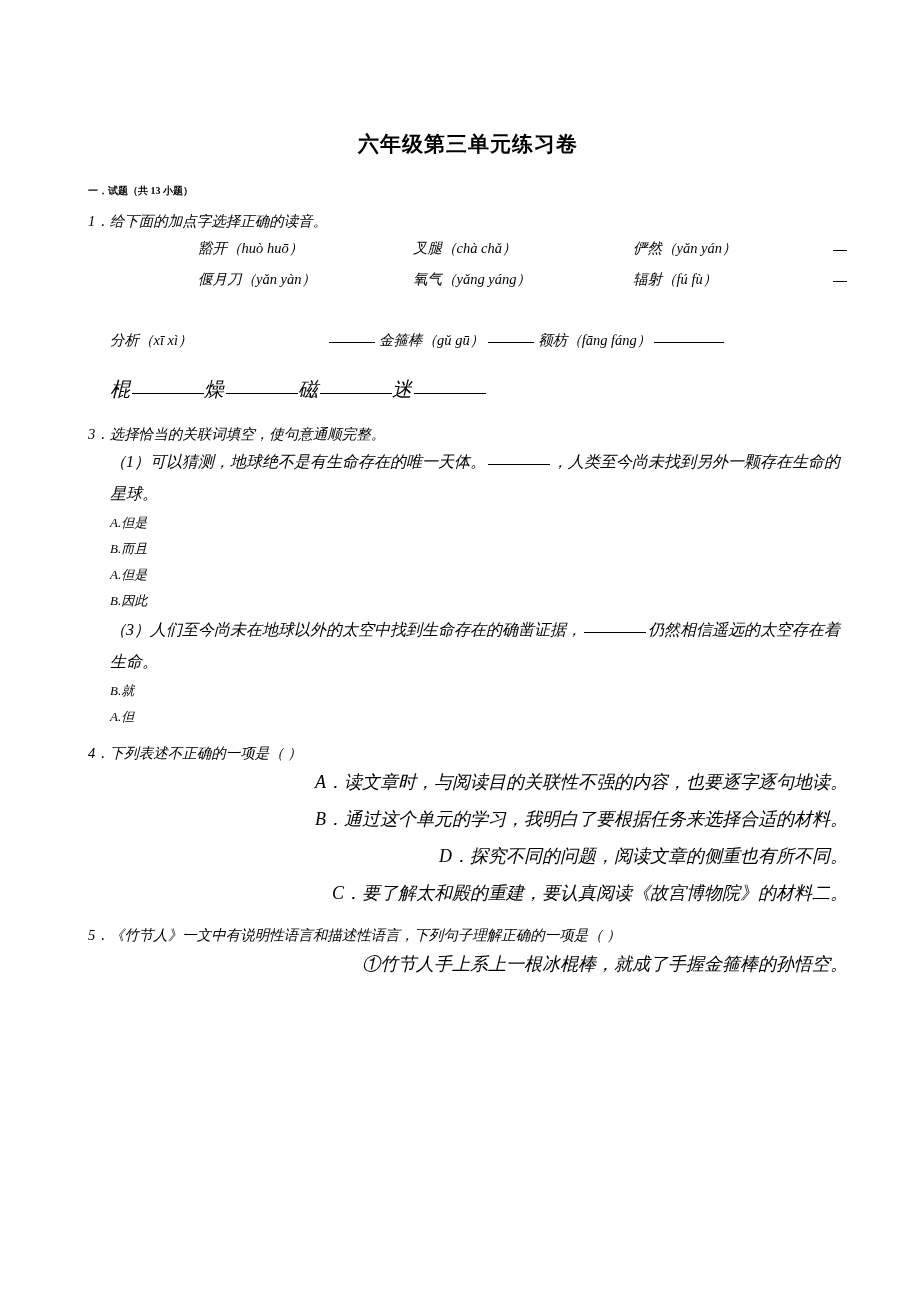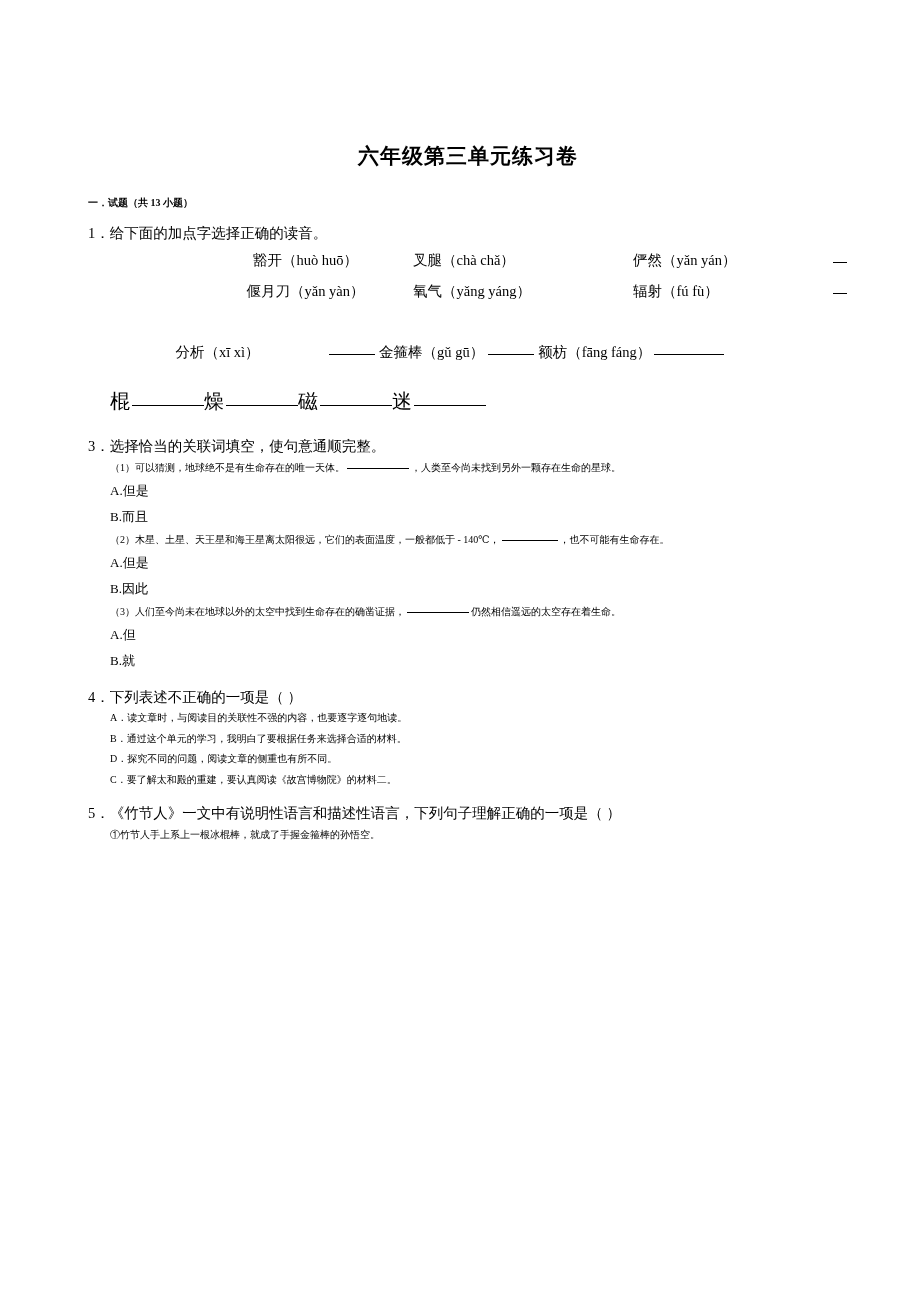--- a/index.html
+++ b/index.html
@@ -28,81 +28,83 @@
     top: 0;
     width: 760px;
   }
 
   
   .doc-title {
     text-align: center;
     font-size: 21px;
     font-weight: bold;
     letter-spacing: 1px;
-    margin: 16px;
+    margin: 4px;
     padding-top: 128px;
     padding-bottom: 0;
     line-height: 1.2;
   }
 
   
   .section-header {
     font-size: 10px;
     font-weight: bold;
     margin-top: 26px;
     line-height: 1.5;
   }
 
   
   .q {
     margin-top: 12px;
+    font-style: italic;
   }
   .q-stem {
     font-size: 14.5px;
     line-height: 1.55;
     text-indent: 0;
   }
   .q-num {
     display: inline;
   }
   .para {
-    font-size: 10px;
+    font-size: 16px;
     line-height: 2.0;
   }
   .indent1 {
     padding-left: 22px;
   }
   .opt {
     font-size: 13px;
     line-height: 2.0;
     padding-left: 22px;
   }
   .opt-wide {
-    font-size: 10px;
+    font-size: 18px;
     line-height: 2.05;
     padding-left: 22px;
+    text-align: right;
   }
 
   
   .pinyin-row {
     font-size: 14.5px;
     line-height: 2.15;
     white-space: nowrap;
   }
   .pinyin-row.indented {
     padding-left: 110px;
   }
   .pinyin-row.flush {
     padding-left: 22px;
     margin-top: 30px;
   }
   .pycell {
     display: inline-block;
   }
-  .pycell.c1 { width: 215px; text-align: center; }
+  .pycell.c1 { width: 215px; }
   .pycell.c2 { width: 220px; }
   .pycell.c3 { width: 200px; }
   .blank-xs {
     display: inline-block;
     width: 14px;
     border-bottom: 1px solid #000;
     vertical-align: 2px;
   }
   .blank-s {
     display: inline-block;
@@ -192,31 +194,28 @@
       <div class="q-stem">
         <span class="q-num">3．</span><span>选择恰当的关联词填空，使句意通顺完整。</span>
       </div>
 
       <div class="para indent1">
         <span>（1）</span><span>可以猜测，地球绝不是有生命存在的唯一天体。</span><span class="inline-blank"></span><span>，人类至今尚未找到另外一颗存在生命的星球。</span>
       </div>
       <div class="opt">A.但是</div>
       <div class="opt">B.而且</div>
 
-      <div class="para indent1">
-        <span>（2）</span><span>木星、土星、天王星和海王星离太阳很远，它们的表面温度，一般都低于 - 140℃，</span><span class="inline-blank-narrow"></span><span>，也不可能有生命存在。</span>
-      </div>
       <div class="opt">A.但是</div>
       <div class="opt">B.因此</div>
 
       <div class="para indent1">
         <span>（3）</span><span>人们至今尚未在地球以外的太空中找到生命存在的确凿证据，</span><span class="inline-blank"></span><span>仍然相信遥远的太空存在着生命。</span>
       </div>
+      <div class="opt">B.就</div>
       <div class="opt">A.但</div>
-      <div class="opt">B.就</div>
     </div>
 
     <div class="q">
       <div class="q-stem">
         <span class="q-num">4．</span><span>下列表述不正确的一项是（    ）</span>
       </div>
       <div class="opt-wide">A．读文章时，与阅读目的关联性不强的内容，也要逐字逐句地读。</div>
       <div class="opt-wide">B．通过这个单元的学习，我明白了要根据任务来选择合适的材料。</div>
       <div class="opt-wide">D．探究不同的问题，阅读文章的侧重也有所不同。</div>
       <div class="opt-wide">C．要了解太和殿的重建，要认真阅读《故宫博物院》的材料二。</div>

